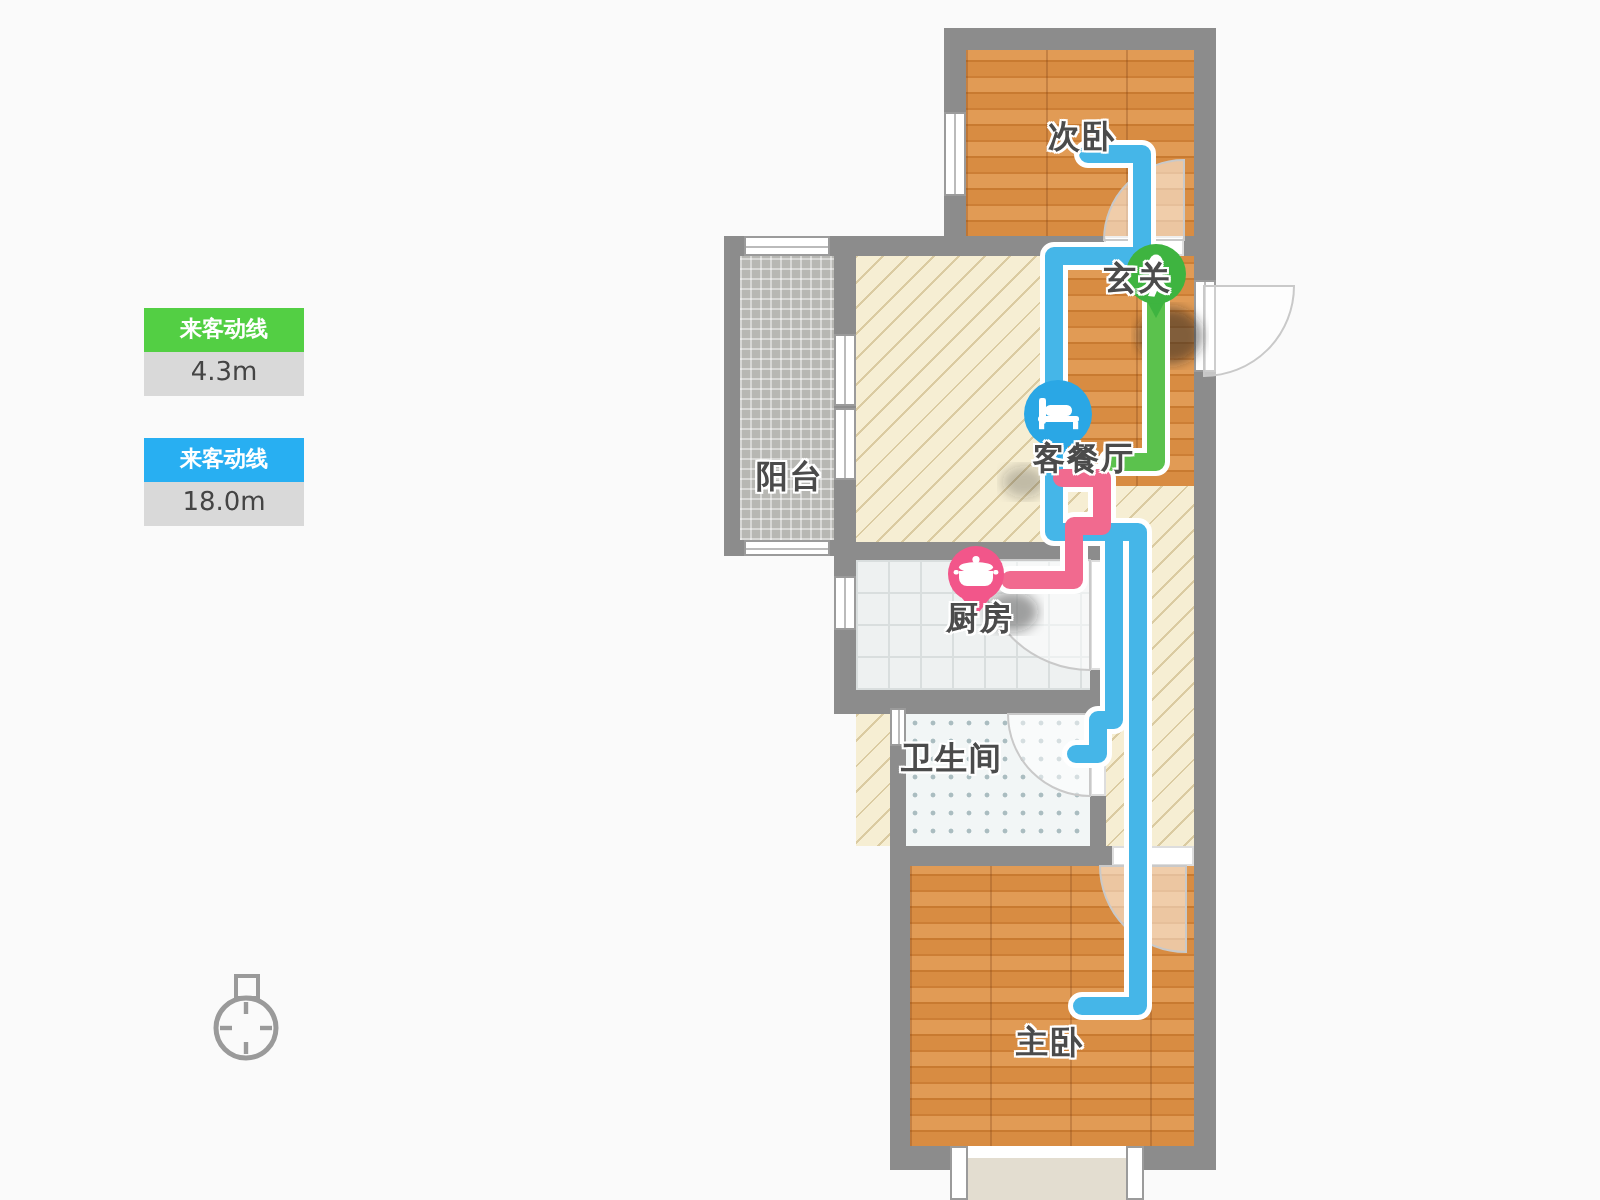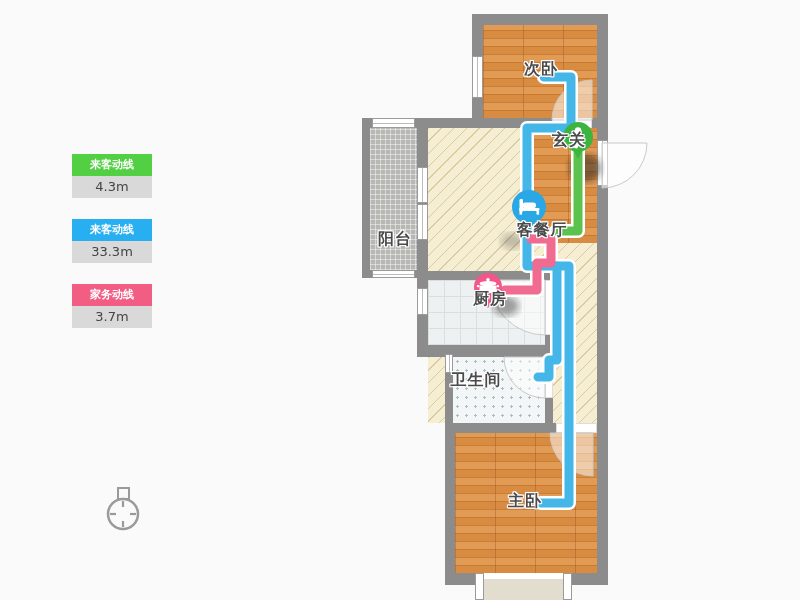--- a/index.html
+++ b/index.html
@@ -168,30 +168,26 @@
         <line x1="110" y1="514" x2="116" y2="514"></line>
         <line x1="130" y1="514" x2="136" y2="514"></line>
       </g>
     </g>
   </svg>
 
   <div class="room-label" style="left:541px;top:69px">次卧</div>
   <div class="room-label" style="left:569px;top:140px">玄关</div>
   <div class="room-label" style="left:395px;top:239px">阳台</div>
   <div class="room-label" style="left:542px;top:230px">客餐厅</div>
-  <div class="room-label" style="left:490px;top:299px">厨房</div>
+  <div class="room-label" style="left:490px;top:310px">厨房</div>
   <div class="room-label" style="left:476px;top:380px">卫生间</div>
-  <div class="room-label" style="left:525px;top:501px">主卧</div>
+  <div class="room-label" style="left:525px;top:522px">主卧</div>
 
   <div class="legend-block" style="top:118px">
     <div class="legend-head" style="background-color: rgb(83, 207, 68);">来客动线</div>
     <div class="legend-val">4.3m</div>
   </div>
   <div class="legend-block" style="top:183px">
     <div class="legend-head" style="background-color: rgb(40, 175, 242);">来客动线</div>
-    <div class="legend-val">33.3m</div>
-  </div>
-  <div class="legend-block" style="top:248px">
-    <div class="legend-head" style="background-color: rgb(242, 93, 131);">家务动线</div>
-    <div class="legend-val">3.7m</div>
+    <div class="legend-val">18.0m</div>
   </div>
 
 </div>
 
 </body></html>

